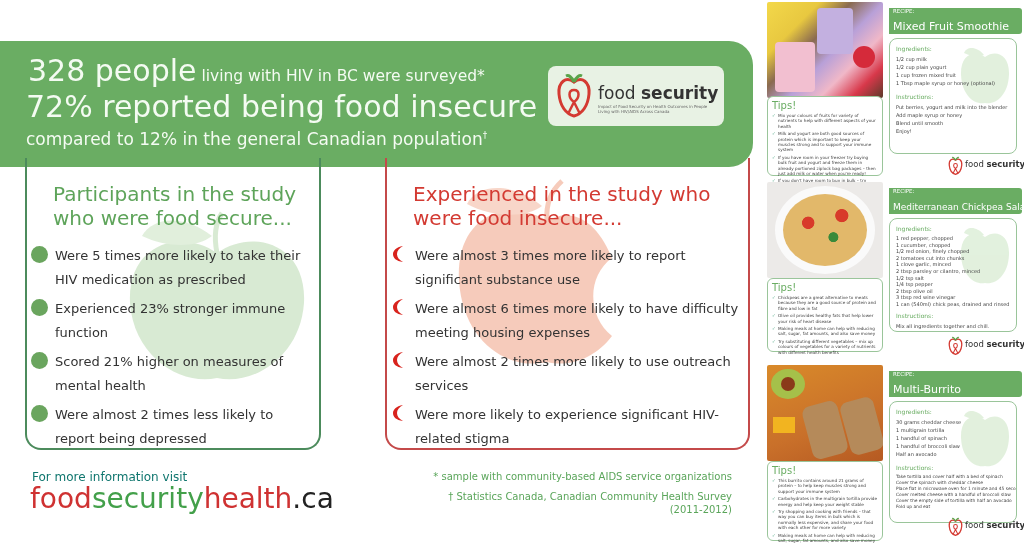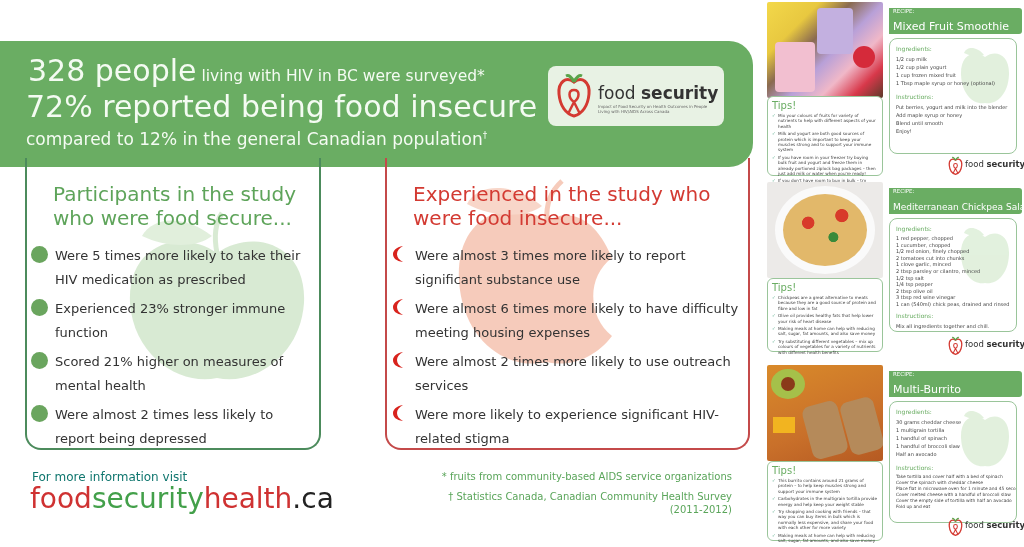--- a/index.html
+++ b/index.html
@@ -109,21 +109,21 @@
           <path d="M11 1 C4 2 1 6 1 9 C1 13 4 16 11 17 C7 15 5 12 5 9 C5 6 7 3 11 1 Z" fill="#d8231d"></path>
         </svg><span>Were almost 2 times more likely to use outreach services</span></div>
     <div class="item"><svg class="moon" viewBox="0 0 16 18">
           <path d="M11 1 C4 2 1 6 1 9 C1 13 4 16 11 17 C7 15 5 12 5 9 C5 6 7 3 11 1 Z" fill="#d8231d"></path>
         </svg><span>Were more likely to experience significant HIV-related stigma</span></div>
   </div>
 </div>
 
 <div class="footer-info">For more information visit</div>
 <div class="footer-url"><span class="u-red">food</span><span class="u-green">security</span><span class="u-red">health</span><span class="u-dark">.ca</span></div>
-<div class="footnote" style="top:470px;">* fruits from community-based AIDS service organizations</div>
+<div class="footnote" style="top:470px;">* sample with community-based AIDS service organizations</div>
 <div class="footnote" style="top:490px;"><span>† Statistics Canada, Canadian Community Health Survey</span><br><span>(2011-2012)</span></div>
 
 <div class="recipe" style="top:2px; height:178px;">
   <div class="r-photo" style="background: linear-gradient(135deg,#f3d84a 0%,#e8c840 25%,#8a6a50 40%,#b8a0d8 55%,#f0b8c8 70%,#d8384a 85%,#5a3a2a 100%);">
     <div style="position:absolute;left:8px;top:40px;width:40px;height:50px;background:#f2bfd0;border-radius:4px;"></div>
     <div style="position:absolute;left:50px;top:6px;width:36px;height:46px;background:#c3b0e0;border-radius:4px;"></div>
     <div style="position:absolute;left:86px;top:44px;width:22px;height:22px;background:#d52a3a;border-radius:50%;"></div>
   </div>
   <div class="r-head"><span class="lbl">RECIPE:</span><span class="name">Mixed Fruit Smoothie</span></div>
   <div class="r-body" style="height:116px;">

